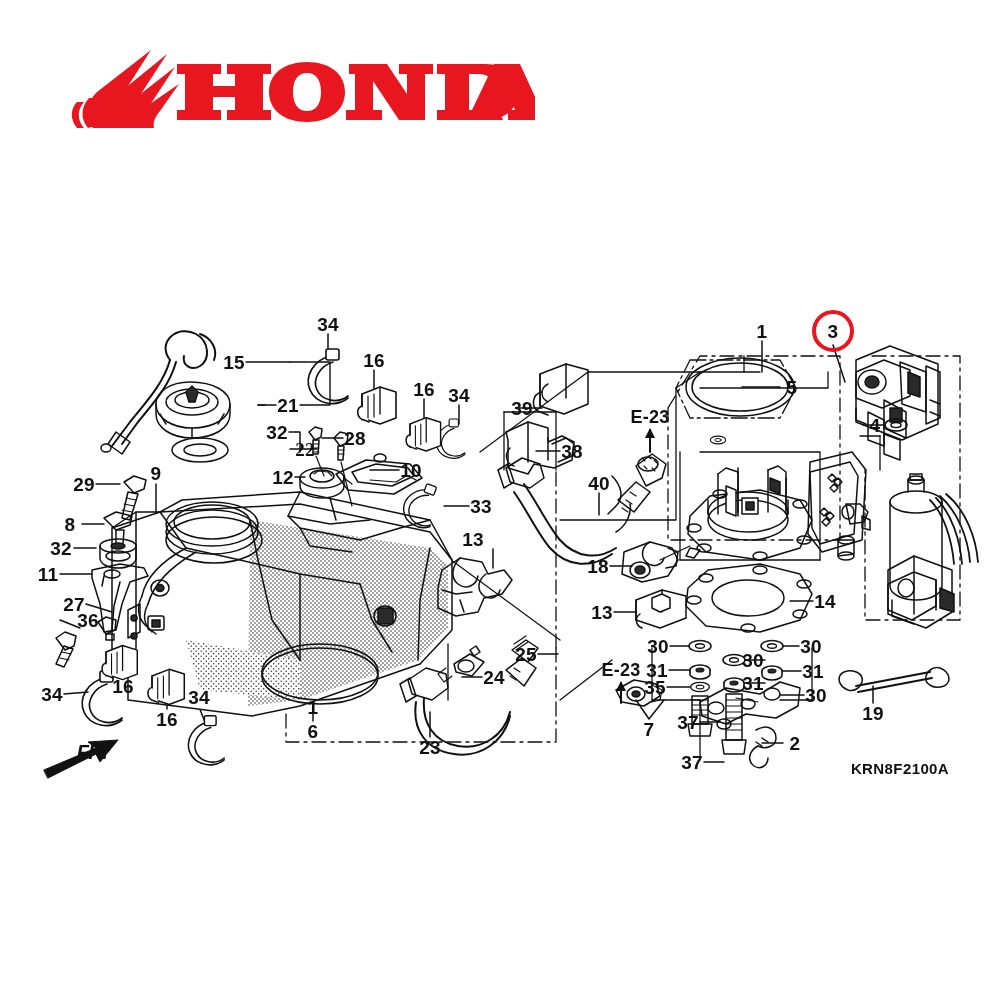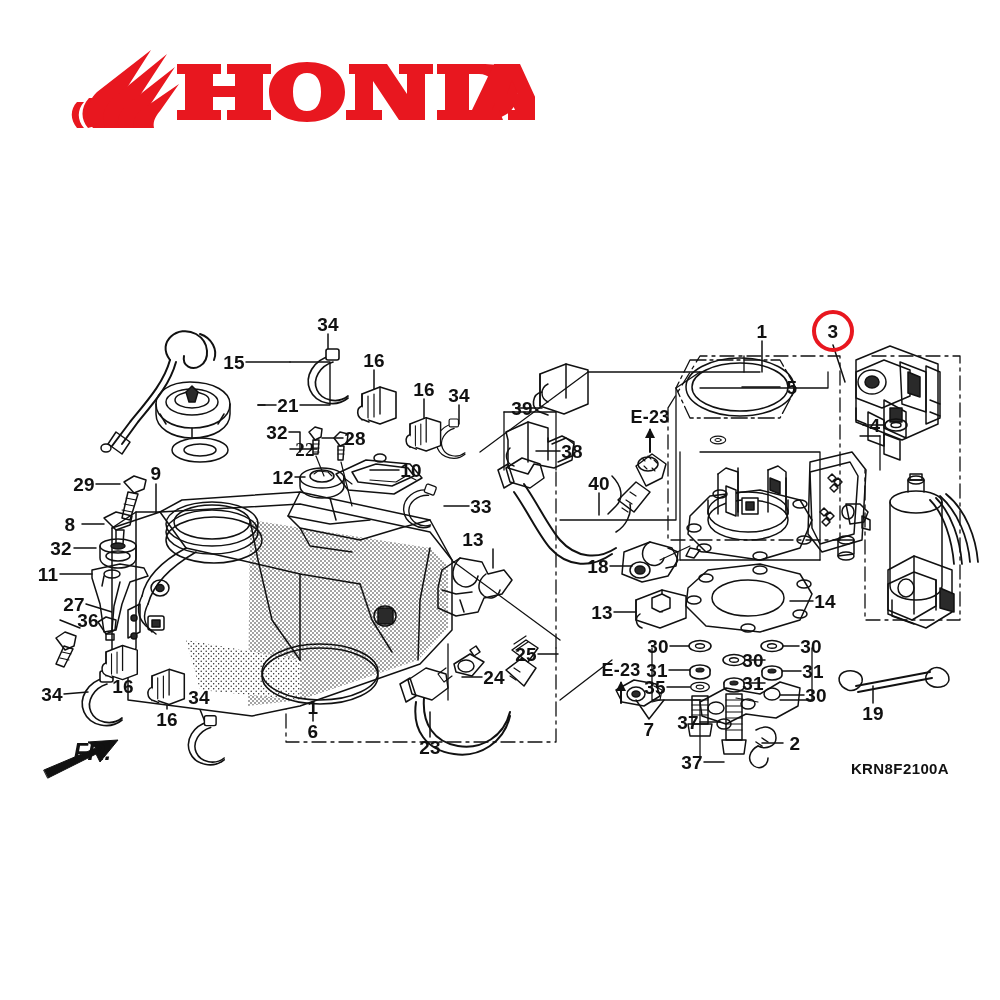--- a/index.html
+++ b/index.html
@@ -21,21 +21,21 @@
     font-family:"Liberation Sans",sans-serif;
     font-size:19px;
     font-weight:700;
     color:#111;
     line-height:1;
     white-space:nowrap;
     transform:translate(-50%,-50%);
     letter-spacing:.2px;
   }
   .cal.sec{font-size:18px;font-weight:700;}
-  .cal.fr{font-size:24px;font-weight:700;font-style:italic;letter-spacing:-.5px;}
+  .cal.fr{font-size:20px;font-weight:700;font-style:italic;letter-spacing:-.5px;}
   .drawno{
     position:absolute;
     font-family:"Liberation Sans",sans-serif;
     font-size:15px;
     font-weight:700;
     color:#111;
     white-space:nowrap;
     transform:translate(-50%,-50%);
     letter-spacing:.4px;
   }

